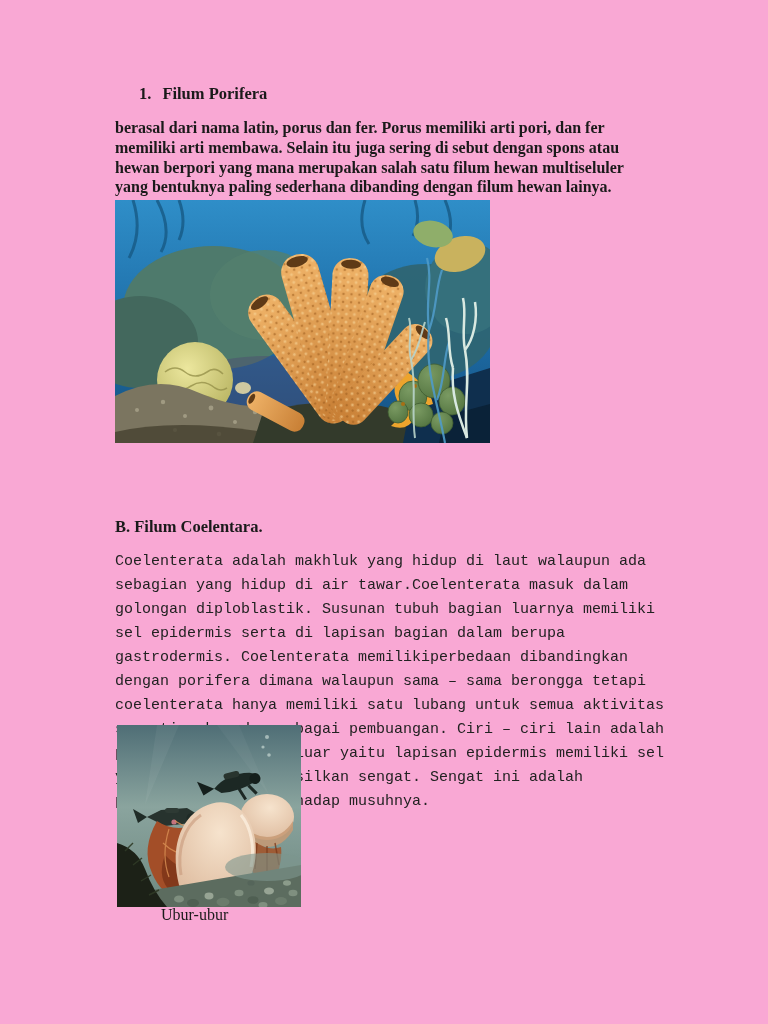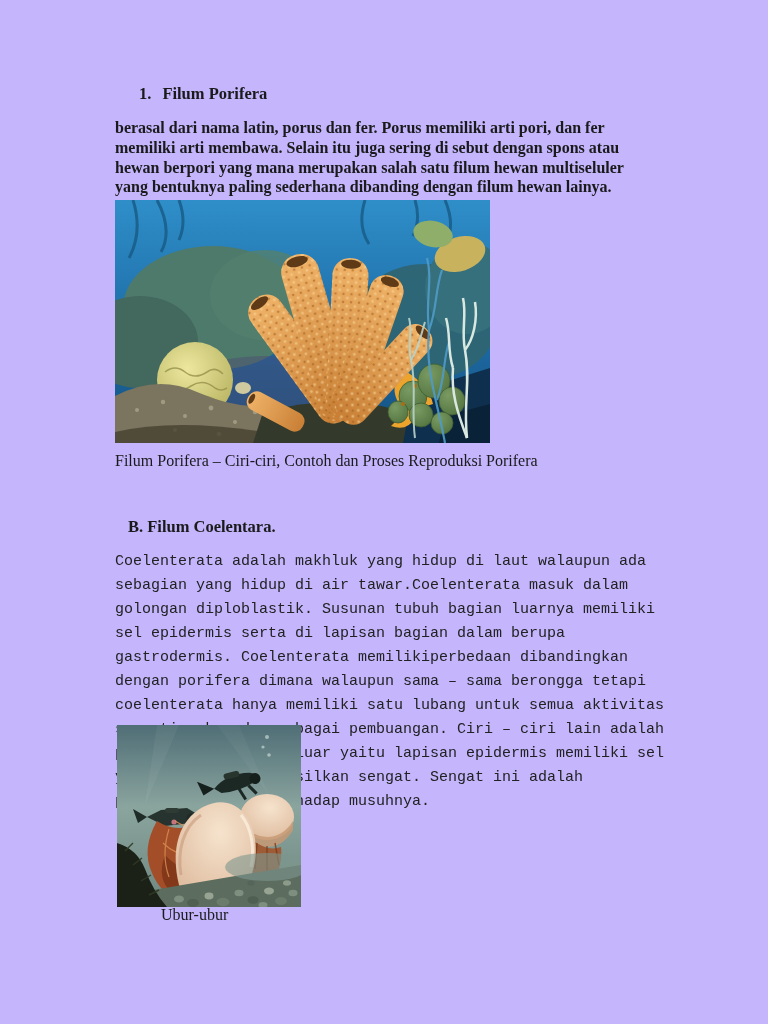--- a/index.html
+++ b/index.html
@@ -1,24 +1,24 @@
 <!DOCTYPE html>
 <html><head>
 <meta charset="utf-8">
 <style>
   html,body{margin:0;padding:0;background:#ffffff;}
-  .page{position:relative;width:768px;height:1024px;background:#c4b5fd;overflow:hidden;
+  .page{position:relative;width:768px;height:1024px;background:#f9a8d4;overflow:hidden;
         font-family:"Liberation Serif", serif;color:#1a1a1a;}
   .abs{position:absolute;}
   .h1{left:139px;top:84px;font-size:16.5px;font-weight:bold;white-space:nowrap;}
   .h1 .num{display:inline-block;margin-right:11px;}
   .p1{left:115px;top:118px;width:530px;font-size:16px;line-height:19.8px;text-align:left;font-weight:bold;}
   .fig-coral{left:115px;top:200px;width:375px;height:243px;}
   .cap1{left:115px;top:452px;font-size:16px;white-space:nowrap;}
-  .h2b{left:128px;top:517px;font-size:16.5px;font-weight:bold;white-space:nowrap;}
+  .h2b{left:115px;top:517px;font-size:16.5px;font-weight:bold;white-space:nowrap;}
   .p2{left:115px;top:550px;width:556px;font-family:Liberation Mono, monospace;
       font-size:15px;line-height:24px;color:#222;}
   .fig-jelly{left:117px;top:725px;width:184px;height:182px;}
   .cap2{left:161px;top:906px;font-size:16px;white-space:nowrap;}
   figure{margin:0;padding:0;}
   svg{display:block;}
 </style>
 </head>
 <body>
 
@@ -161,21 +161,20 @@
         <path d="M338,168 C332,150 336,134 331,118"></path>
       </g>
       <g stroke="#b9d4cb" stroke-width="2" fill="none" opacity="0.9">
         <path d="M300,238 C296,210 302,186 296,160"></path>
         <path d="M296,160 C292,144 298,132 294,118"></path>
         <path d="M296,160 C304,148 306,134 310,122"></path>
       </g>
     </svg>
   </figure>
 
-  <div class="abs cap1">Filum Porifera – Ciri-ciri, Contoh dan Proses Reproduksi Porifera</div>
 
   <div class="abs h2b">B. Filum Coelentara.</div>
 
   <div class="abs p2">Coelenterata adalah makhluk yang hidup di laut walaupun ada sebagian yang hidup di air tawar.Coelenterata masuk dalam golongan diploblastik. Susunan tubuh bagian luarnya memiliki sel epidermis serta di lapisan bagian dalam berupa gastrodermis. Coelenterata memilikiperbedaan dibandingkan dengan porifera dimana walaupun sama – sama berongga tetapi coelenterata hanya memiliki satu lubang untuk semua aktivitas seperti makan dan sebagai pembuangan. Ciri – ciri lain adalah pada bagian lapisan luar yaitu lapisan epidermis memiliki sel yang berperan menghasilkan sengat. Sengat ini adalah pertahanan tubuh terhadap musuhnya.</div>
 
   <figure class="abs fig-jelly">
     <svg width="184" height="182" viewBox="0 0 184 182" preserveAspectRatio="none">
       <defs>
         <linearGradient id="jw" x1="0" y1="0" x2="0" y2="1">
           <stop offset="0" stop-color="#4f6e76"></stop>

